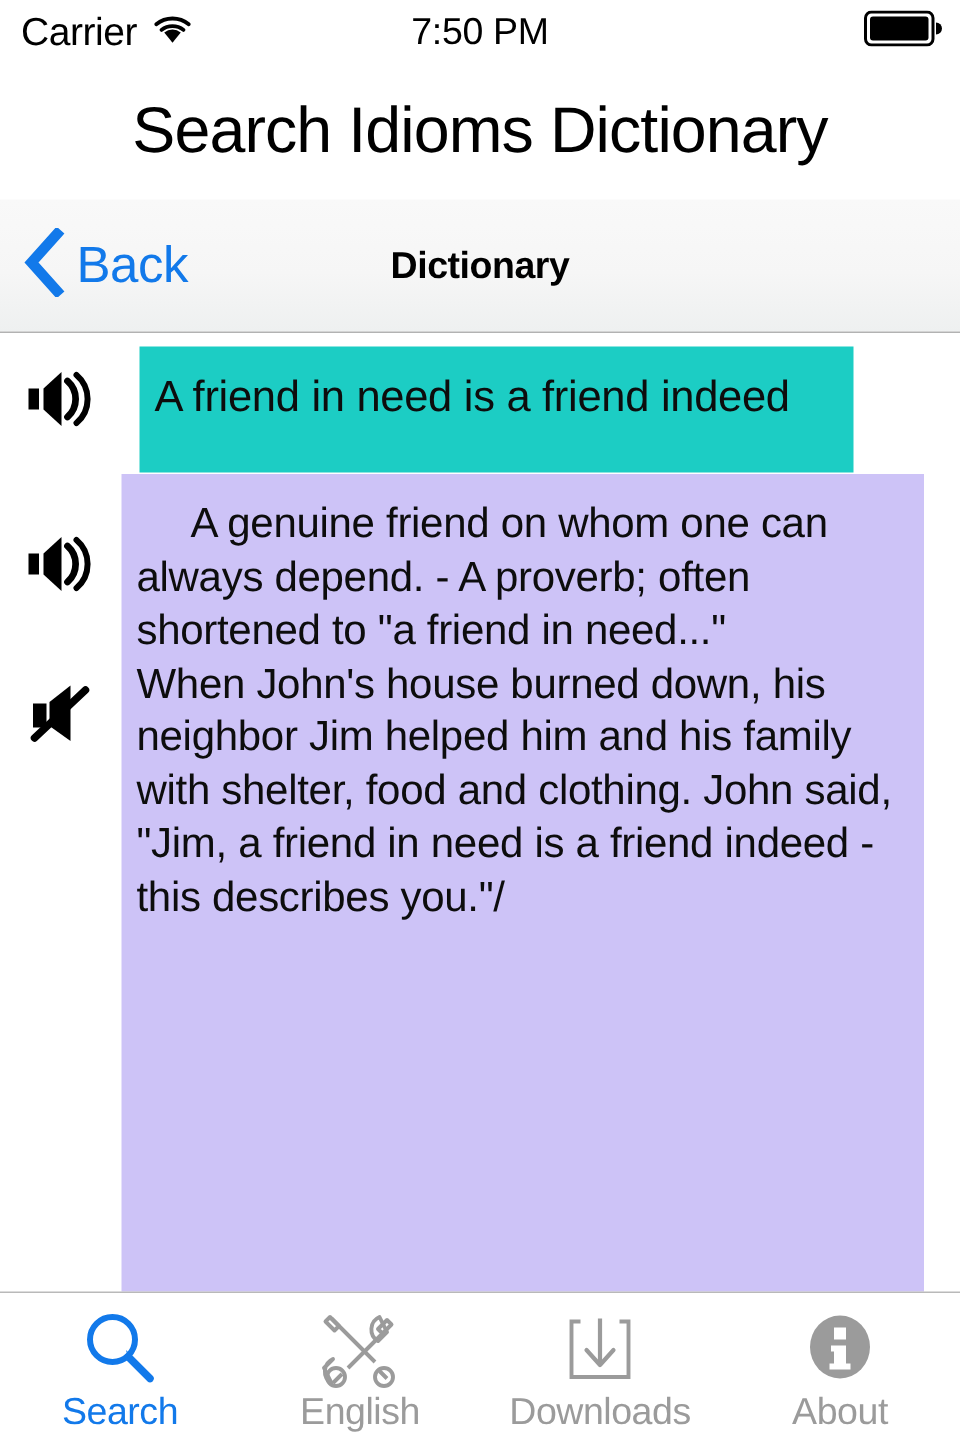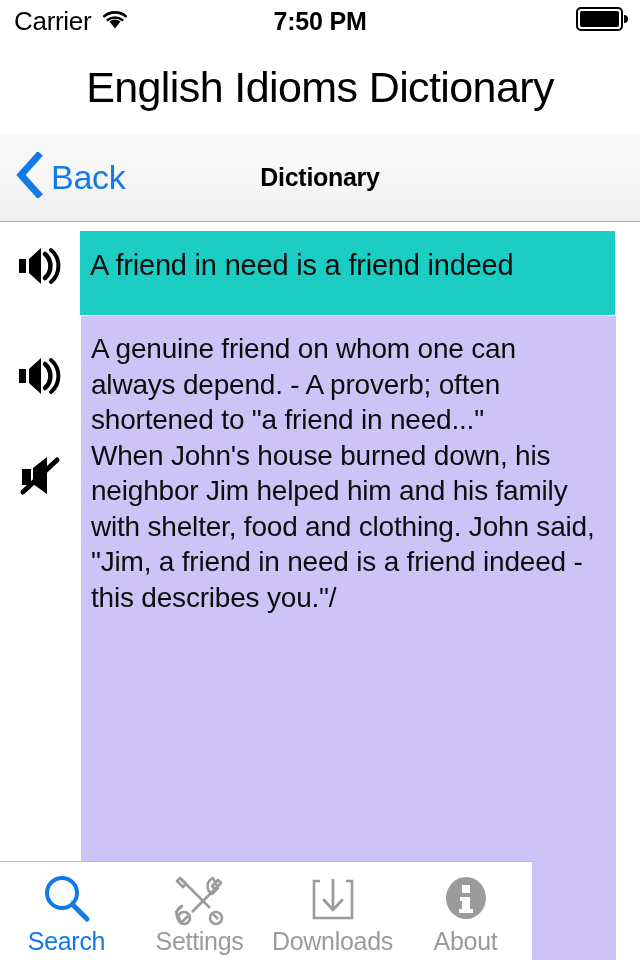--- a/index.html
+++ b/index.html
@@ -38,21 +38,21 @@
   .carrier-text {
     font-size: 26px;
     letter-spacing: -0.3px;
   }
   .wifi-icon { display: block; }
   .status-time {
     position: absolute;
     left: 0; right: 0;
     text-align: center;
     font-size: 25px;
-    font-weight: bold;
+    font-weight: normal;
     letter-spacing: -0.2px;
   }
   .status-right {
     position: absolute;
     right: 12px;
     display: flex;
     align-items: center;
   }
 
   
@@ -132,23 +132,23 @@
     align-items: center;
     justify-content: center;
     cursor: pointer;
   }
   .sound-btn.one   { top: 18px; }
   .sound-btn.two   { top: 128px; }
   .sound-btn.three { top: 228px; }
 
   .idiom-block {
     position: absolute;
-    left: 80px;
+    left: 93px;
     top: 9px;
-    width: 535px;
+    width: 476px;
     height: 84px;
     background: #1ccdc4;
     display: flex;
     align-items: flex-start;
     padding: 16px 10px 0 10px;
   }
   .idiom-text {
     font-size: 29px;
     color: #0d0d0d;
     line-height: 36px;
@@ -165,27 +165,28 @@
     padding: 15px 10px 0 10px;
     overflow: hidden;
     cursor: text;
   }
   .definition-text {
     font-size: 28px;
     color: #0d0d0d;
     line-height: 35.5px;
     letter-spacing: -0.2px;
     white-space: pre-wrap;
+    margin-left: 36px;
   }
 
   
   .tab-bar {
     position: absolute;
     bottom: 0; left: 0;
-    width: 532px;
+    width: 640px;
     height: 99px;
     background: #ffffff;
     border-top: 1px solid #b9b9b9;
     display: flex;
   }
   .tab-item {
     flex: 1;
     display: flex;
     flex-direction: column;
     align-items: center;
@@ -228,21 +229,21 @@
       <span>
         <svg width="52" height="24" viewBox="0 0 52 24">
           <rect x="1" y="1" width="45" height="22" rx="4" ry="4" fill="none" stroke="#000" stroke-width="2"></rect>
           <rect x="4" y="4" width="39" height="16" rx="2" ry="2" fill="#000"></rect>
           <path d="M48 8 L48 16 A4 4 0 0 0 48 8 Z" fill="#000"></path>
         </svg>
       </span>
     </div>
   </div>
 
-  <div class="app-title">English Idioms Dictionary</div>
+  <div class="app-title">Search Idioms Dictionary</div>
 
   <div class="nav-bar">
     <div class="back-button">
       <span class="back-chevron">
         <svg width="30" height="46" viewBox="0 0 30 46">
           <path d="M24 4 L7 23 L24 42" stroke="#1279ea" stroke-width="7" fill="none" stroke-linecap="square" stroke-linejoin="miter"></path>
         </svg>
       </span>
       <span class="back-label">Back</span>
     </div>
@@ -316,21 +317,21 @@
             <path d="M9 6 L32 29 L38 35 M41 41 L46 46"></path>
             <path d="M44 39 a6 6 0 1 1 -6 6 a6 6 0 0 1 6 -6 Z"></path>
             <path d="M8 5 L14 11 L11 14 L5 8 Z"></path>
             <path d="M46 7 L40 13 L43 16 L49 10 Z M43 16 L20 39 M16 43 L10 49"></path>
             <path d="M12 39 a6 6 0 1 0 6 6 a6 6 0 0 0 -6 -6 Z"></path>
             <path d="M41 5 a9 9 0 0 0 -1 16 L46 15 Z"></path>
             <path d="M9 49 a9 9 0 0 1 1 -16 L4 39 Z"></path>
           </g>
         </svg>
       </div>
-      <div class="tab-label">Settings</div>
+      <div class="tab-label">English</div>
     </div>
 
     <div class="tab-item">
       <div class="tab-icon">
         <svg width="54" height="54" viewBox="0 0 54 54">
           <path d="M14 8 L8 8 L8 45 L46 45 L46 8 L40 8" stroke="#9b9b9b" stroke-width="2.6" fill="none"></path>
           <path d="M27 6 L27 36" stroke="#9b9b9b" stroke-width="2.8" fill="none"></path>
           <path d="M18 27 L27 37 L36 27" stroke="#9b9b9b" stroke-width="2.8" fill="none" stroke-linecap="round" stroke-linejoin="round"></path>
         </svg>
       </div>

